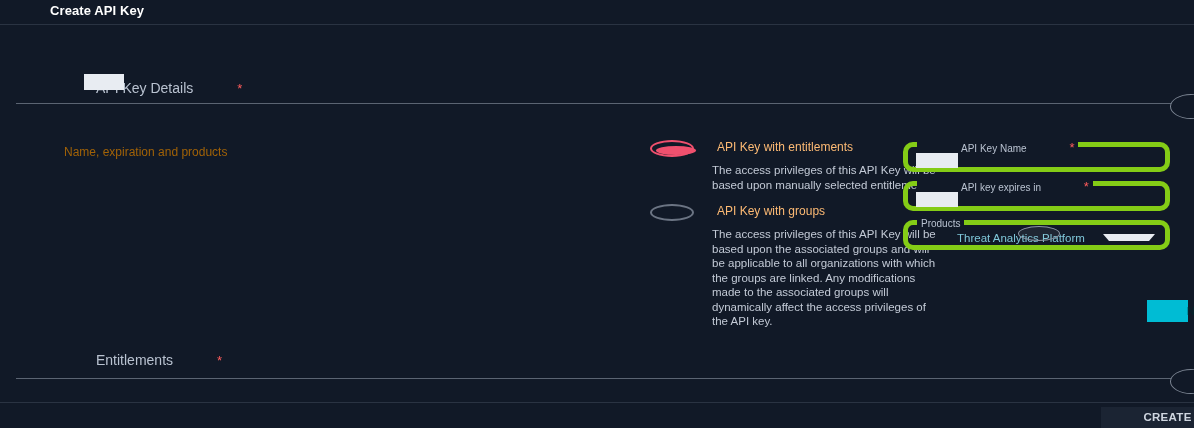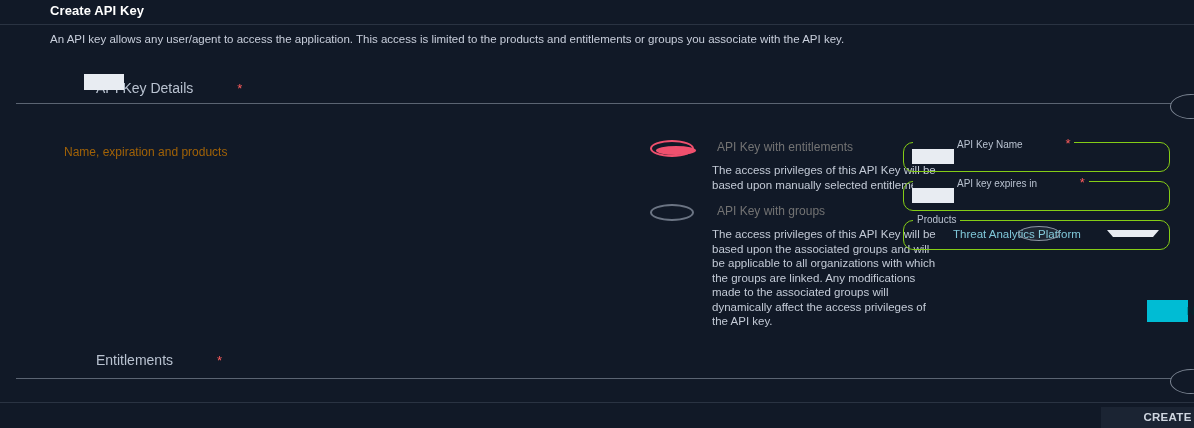--- a/index.html
+++ b/index.html
@@ -62,31 +62,31 @@
     width: 17px; height: 17px; border-radius: 50%;
     border: 2px solid #6b7483; background: transparent;
   }
   .radio-outer.on { border-color: #f0506e; }
   .radio-inner {
     position: absolute; left: 4px; top: 4px;
     width: 9px; height: 9px; border-radius: 50%; background: #f0506e;
   }
   .radio-label {
     position: absolute; left: 27px; top: 0;
-    font-size: 12px; color: #737373; white-space: nowrap;
+    font-size: 12px; color: #fdba74; white-space: nowrap;
   }
   .radio-desc {
     position: absolute; left: 22px; width: 272px;
     font-size: 11.5px; line-height: 14.5px; color: #c3cad6;
   }
 
   
   .field {
     position: absolute; left: 903px; width: 267px; height: 30px;
-    border: 1px solid #84cc16; border-radius: 10px; background: transparent; text-align: center;
+    border: 5px solid #84cc16; border-radius: 10px; background: transparent; text-align: center;
   }
   .field-legend {
     position: absolute; top: -7px; left: 9px;
     background: #111927; padding: 0 4px;
     font-size: 10px; color: #b9c2d0; white-space: nowrap;
   }
   .field-input {
     position: absolute; left: 8px; top: 6px;
     width: 42px; height: 15px; background: #e8ecf2; border: none;
   }
@@ -129,21 +129,20 @@
     background: #1b2433; border: none; cursor: pointer;
   }
 </style>
 </head>
 <body>
 
 <div class="page">
 
   <div class="title">Create API Key</div>
   <div class="title-rule"></div>
-  <div class="subtitle">An API key allows any user/agent to access the application. This access is limited to the products and entitlements or groups you associate with the API key.</div>
 
   <div class="section" style="top:80px;">
     <div class="section-label">
       <span>API Key Details</span>
       <span class="req">*</span>
     </div>
     <div class="section-rule" style="top:23px;"></div>
     <div class="step-dot" style="left:1170px; top:14px;">1/2</div>
   </div>
 

